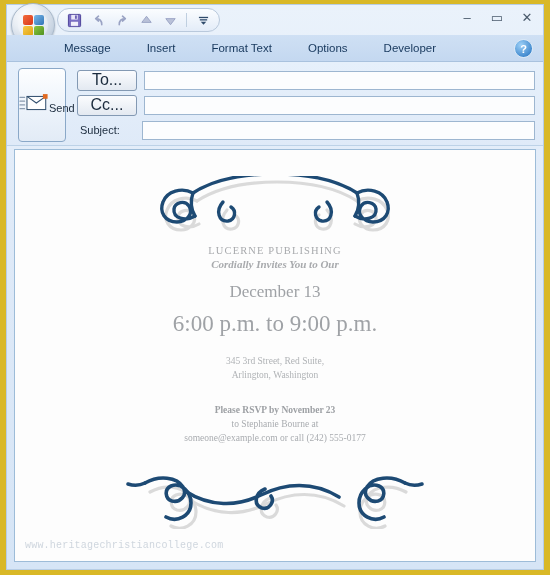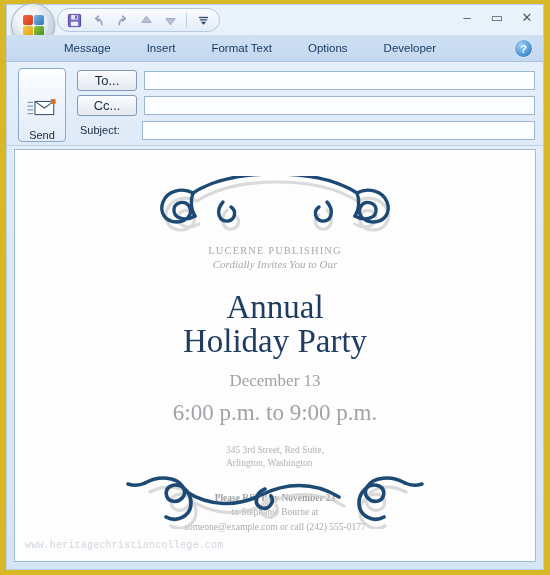--- a/index.html
+++ b/index.html
@@ -70,30 +70,30 @@
   #headerarea{
     position:relative;height:84px;
     background:linear-gradient(180deg,#e6f0fb,#dfeaf8);
     border-bottom:1px solid #bdd2e7;
     padding:6px 8px 0 8px;box-sizing:border-box;
     display:flex;
   }
   #sendbtn{
     width:46px;height:72px;border:1px solid #8aa8c8;border-radius:4px;
     background:linear-gradient(180deg,#fdfeff 0%,#eef4fb 50%,#e2ebf6 100%);
-    display:flex;flex-direction:column;align-items:center;justify-content:flex-end;
+    display:flex;flex-direction:row;align-items:center;justify-content:space-between;
     margin-left:3px;cursor:default;
   }
   #sendbtn .lbl{font-size:11px;color:#1b2b3d;margin-top:6px;}
   #fields{flex:1;margin-left:11px;display:flex;flex-direction:column;gap:5px;padding-top:2px;}
   .frow{display:flex;align-items:center;height:20px;}
   .fbtn{
     width:58px;height:19px;border:1px solid #8399b3;border-radius:3px;
     background:linear-gradient(180deg,#fbfcfe,#e3e9f1);
-    font-size:13px;color:#1b2b3d;display:flex;align-items:center;justify-content:center;
+    font-size:16px;color:#1b2b3d;display:flex;align-items:center;justify-content:center;
     cursor:default;
   }
   .flabel{width:58px;font-size:11px;color:#1b2b3d;padding-left:3px;box-sizing:border-box;}
   .finput{
     flex:1;height:19px;margin-left:7px;background:#fcfdfe;
     border:1px solid #9db6d0;box-sizing:border-box;
     font-size:11px;color:#1b2b3d;padding:0 4px;outline:none;
     font-family:"Liberation Sans",sans-serif;
   }
 
@@ -107,35 +107,35 @@
     display:flex;flex-direction:column;align-items:center;
     padding-top:26px;box-sizing:border-box;
   }
   .flourish{width:300px;height:62px;}
   .brand{
     font-family:"Liberation Serif",serif;font-size:10.5px;letter-spacing:1.1px;
     color:#a8aaad;margin-top:7px;
   }
   .sub{
     font-family:"Liberation Serif",serif;font-style:italic;font-size:11px;
-    color:#a8aaad;margin-top:2px;
+    color:#a8aaad;margin-top:2px;font-weight:bold;
   }
   .title{
     font-family:"Liberation Serif",serif;font-size:33px;color:#1f3c61;
     line-height:1.04;text-align:center;margin-top:20px;
   }
   .date{
     font-family:"Liberation Serif",serif;font-size:17px;color:#9fa2a6;margin-top:12px;
   }
   .time{
     font-family:"Liberation Serif",serif;font-size:23px;color:#9fa2a6;margin-top:9px;
   }
   .addr{
     font-family:"Liberation Serif",serif;font-size:9.5px;color:#b0b3b6;
-    line-height:1.45;margin-top:18px;
+    text-align:center;line-height:1.45;margin-top:18px;
   }
   .rsvp{
     font-family:"Liberation Serif",serif;font-size:9.5px;color:#a9acb0;
     text-align:center;line-height:1.5;margin-top:20px;
   }
   .rsvp .b{font-weight:bold;color:#9da0a4;}
   #btmflourish{position:absolute;left:50%;transform:translateX(-50%);bottom:28px;}
   #watermark{
     position:absolute;left:10px;bottom:10px;font-size:10px;color:#cfd6de;
     letter-spacing:.2px;font-family:Liberation Mono, monospace;
@@ -267,24 +267,20 @@
             <path d="M202 26c8 9 4 20-5 19-7-1-9-10-3-14"></path>
             <path d="M68 17c-3 8-2 17 2 23"></path>
             <path d="M232 17c3 8 2 17-2 23"></path>
           </g>
         </svg>
       </span>
 
       <div class="brand">LUCERNE PUBLISHING</div>
       <div class="sub">Cordially Invites You to Our</div>
 
-      <div class="title">
-        <div>Annual</div>
-        <div>Holiday Party</div>
-      </div>
 
       <div class="date">December 13</div>
       <div class="time">6:00 p.m. to 9:00 p.m.</div>
 
       <div class="addr">
         <div>345 3rd Street, Red Suite,</div>
         <div>Arlington, Washington</div>
       </div>
 
       <div class="rsvp">

